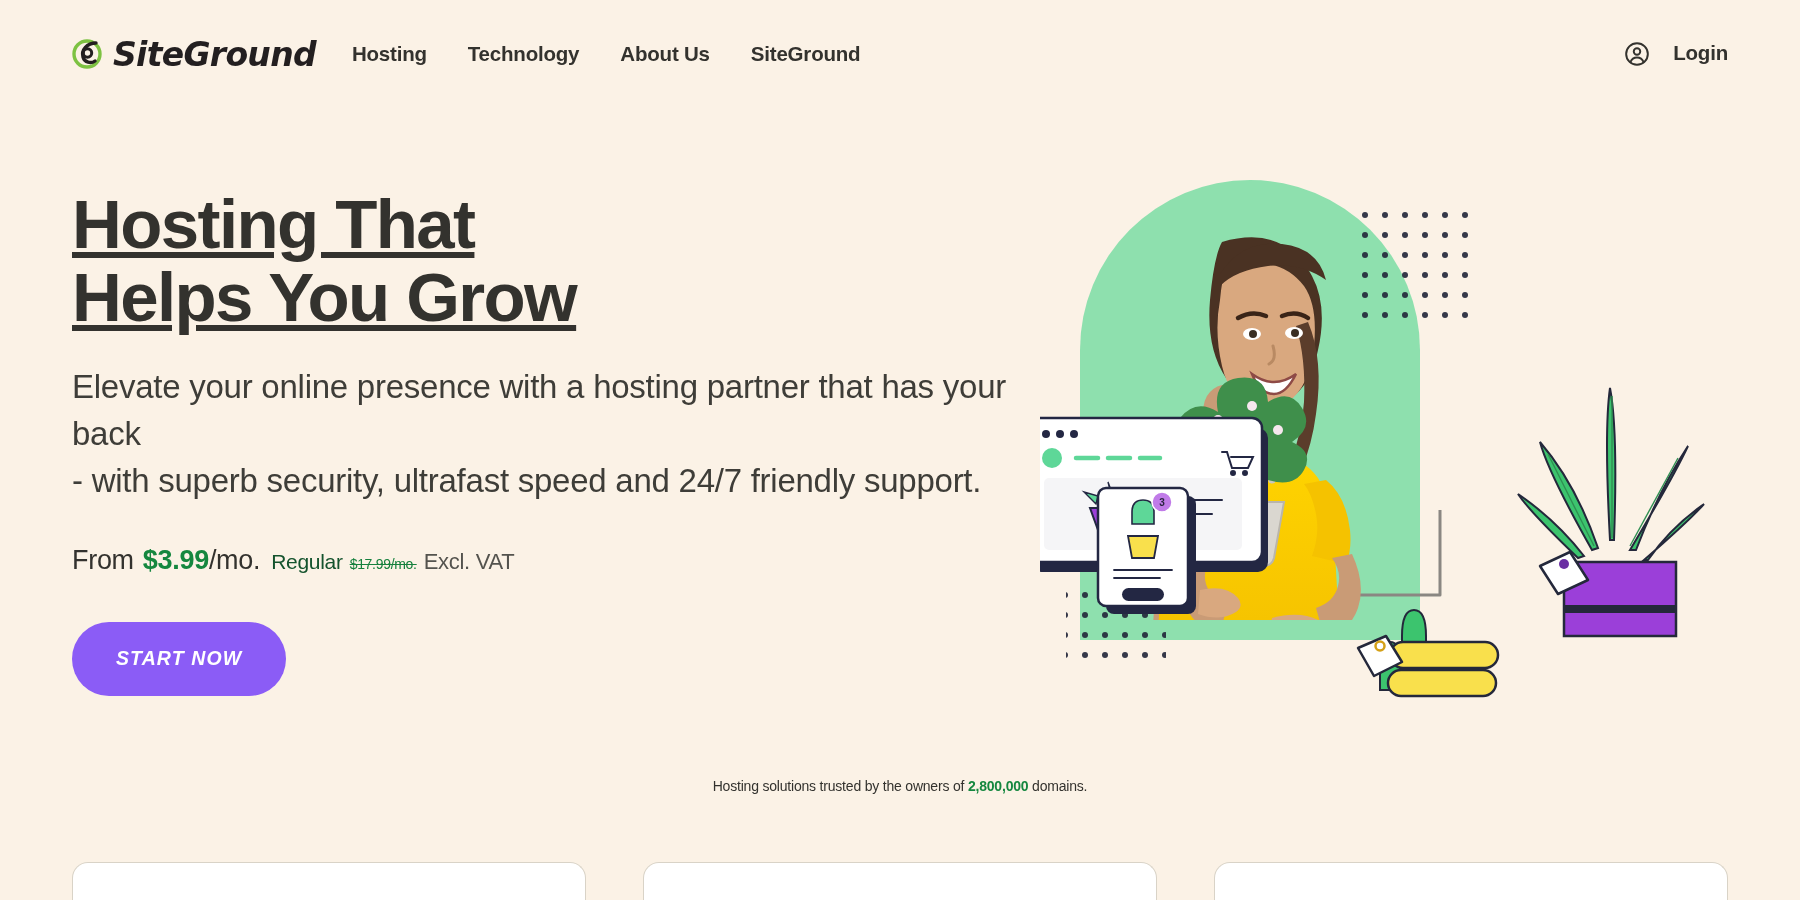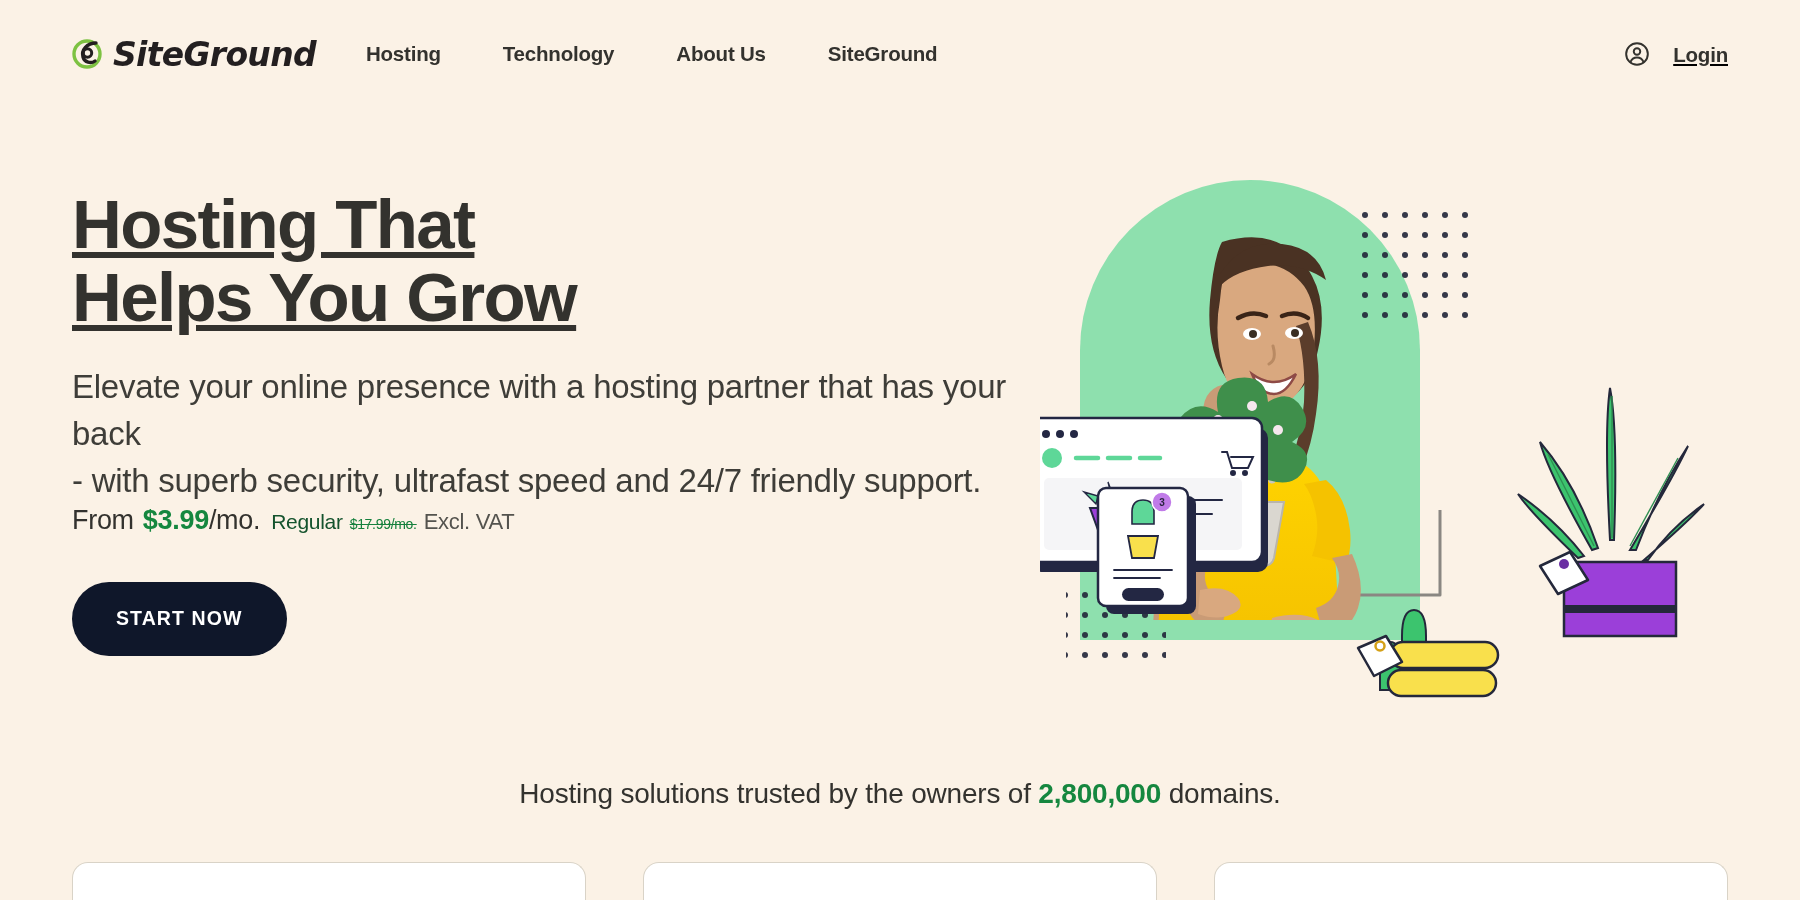--- a/index.html
+++ b/index.html
@@ -24,31 +24,30 @@
     gap: 7px; cursor: pointer;
     margin-right: 34px;
   }
   .logo-mark { width: 34px; height: 34px; display: block; }
   .logo-text {
     font-family: "DejaVu Sans", sans-serif;
     font-size: 33px; font-weight: 700;
     color: #231F20; letter-spacing: -0.7px;
     font-style: italic;
   }
-  .nav { display: flex; align-items: center; gap: 62px; margin-left: 16px; justify-content: space-between; }
+  .nav { display: flex; align-items: center; gap: 41px; margin-left: 2px; justify-content: space-between; }
   .nav-item {
     font-size: 20.5px; font-weight: 700;
     color: #33322E; cursor: pointer;
     letter-spacing: -0.2px; white-space: nowrap;
   }
   .header-spacer { flex: 1; }
   .login {
-    display: flex; align-items: flex-end; gap: 23px;
+    display: flex; align-items: flex-start; gap: 23px;
     cursor: pointer;
-    text-decoration: underline;
   }
   .login-icon { width: 26px; height: 26px; display: block; }
   .login-label {
     font-size: 20.5px; font-weight: 700; color: #33322E;
     letter-spacing: -0.2px;
   }
 
   
   .hero-left {
     position: absolute;
@@ -67,20 +66,21 @@
   .subhead {
     margin-top: 30px;
     font-size: 33px;
     line-height: 1.42;
     color: #3E3D38;
     letter-spacing: -0.25px;
     white-space: pre-line;
     max-width: 940px;
   }
   .price-row {
+    margin-top: 40px;
     display: flex; align-items: baseline;
     flex-wrap: nowrap;
     font-size: 27px;
     color: #33322E;
     letter-spacing: -0.3px;
   }
   .price-from { font-weight: 400; }
   .price-amount {
     font-weight: 800; color: #15873F; margin-left: 9px;
   }
@@ -92,35 +92,36 @@
   .price-old {
     font-size: 14px; color: #15803d; font-weight: 400;
     text-decoration: line-through; margin-right: 7px;
   }
   .price-vat { font-size: 22px; color: #54534E; }
 
   .cta {
     margin-top: 46px;
     display: inline-flex; align-items: center; justify-content: center;
     height: 74px; padding: 0 44px;
-    background: #0f172a;
+    background: #8b5cf6;
     border: none; border-radius: 999px;
     color: #FFFFFF;
     font-family: "Liberation Sans", sans-serif;
     font-size: 19.5px; font-weight: 800;
     letter-spacing: 1.1px;
     cursor: pointer;
+    font-style: italic;
   }
 
   
   .trust {
     position: absolute;
     left: 0; top: 778px; width: 1800px;
     text-align: center;
-    font-size: 28px; color: #33322E;
+    font-size: 14px; color: #33322E;
     letter-spacing: -0.2px;
     z-index: 25;
   }
   .trust b { color: #15873F; font-weight: 700; }
 
   
   .cards {
     position: absolute;
     left: 72px; top: 862px;
     width: 1656px; height: 60px;

